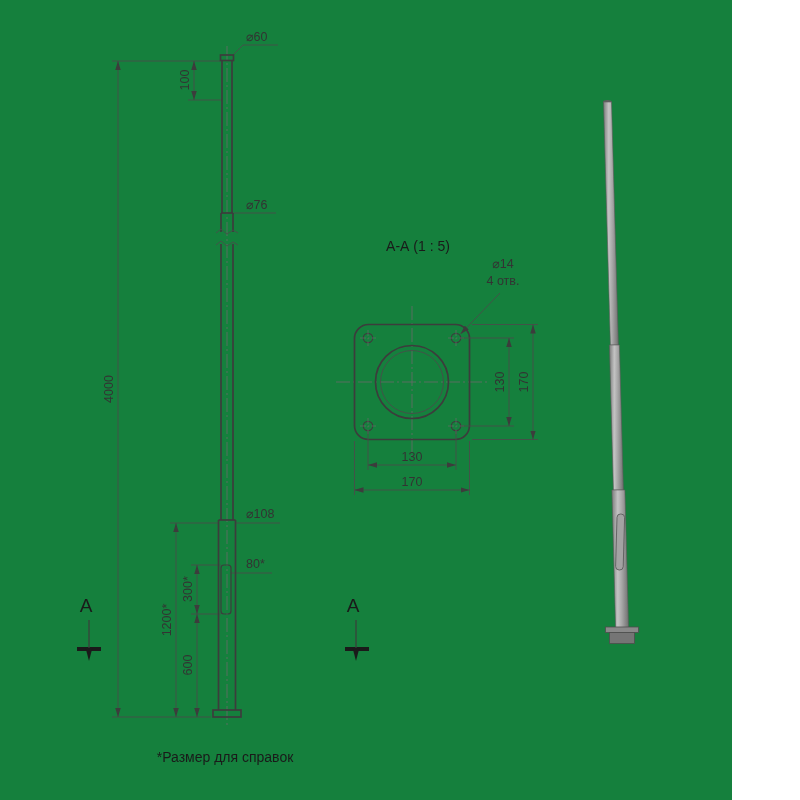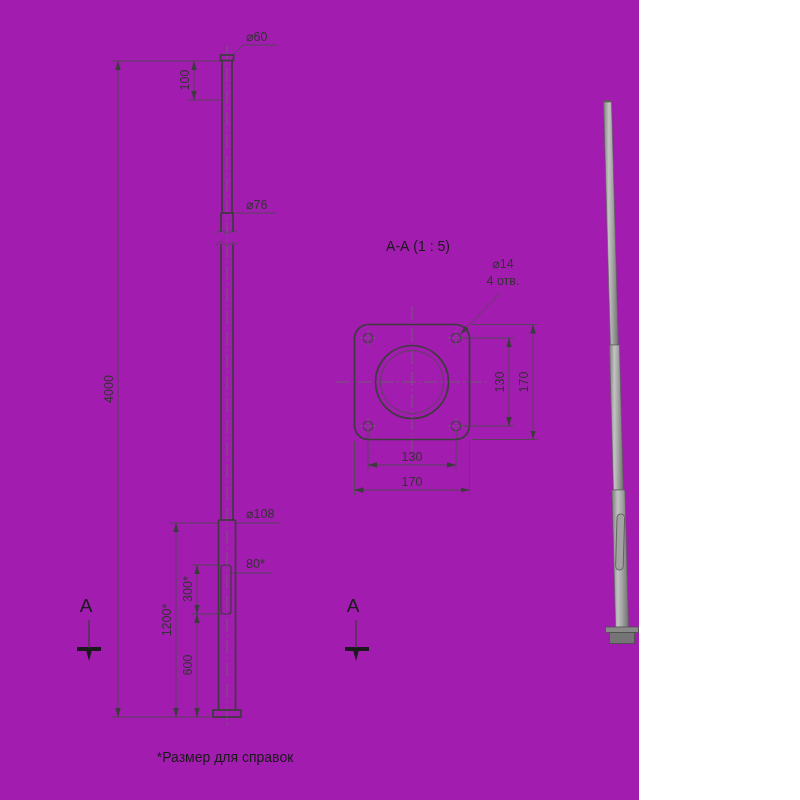--- a/index.html
+++ b/index.html
@@ -1,16 +1,16 @@
 <!DOCTYPE html>
 <html><head>
 <meta charset="utf-8">
 <style>
   html,body{margin:0;padding:0;background:#fff;}
-  .stage{position:relative;width:639px;height:800px;background:#a21caf;overflow:hidden;
+  .stage{position:relative;width:732px;height:800px;background:#15803d;overflow:hidden;
          font-family:"Liberation Sans",sans-serif;text-decoration:underline;}
   svg{display:block;}
   svg text{font-family:"Liberation Sans",sans-serif;fill:#333;font-size:12.5px;}
   .ol{stroke:#3c3c3c;stroke-width:1.7;fill:none;}
   .ol2{stroke:#3c3c3c;stroke-width:1.2;fill:none;}
   .tl{stroke:#4a4a4a;stroke-width:0.85;fill:none;}
   .cl{stroke:#6a6a6a;stroke-width:0.8;fill:none;stroke-dasharray:14 3 2 3;}
   .clh{stroke:#6a6a6a;stroke-width:0.7;fill:none;stroke-dasharray:6 2 1.5 2;}
   .thick{stroke:#1a1a1a;stroke-width:4;fill:none;}
   .secletter{font-size:19px;fill:#1a1a1a;}

